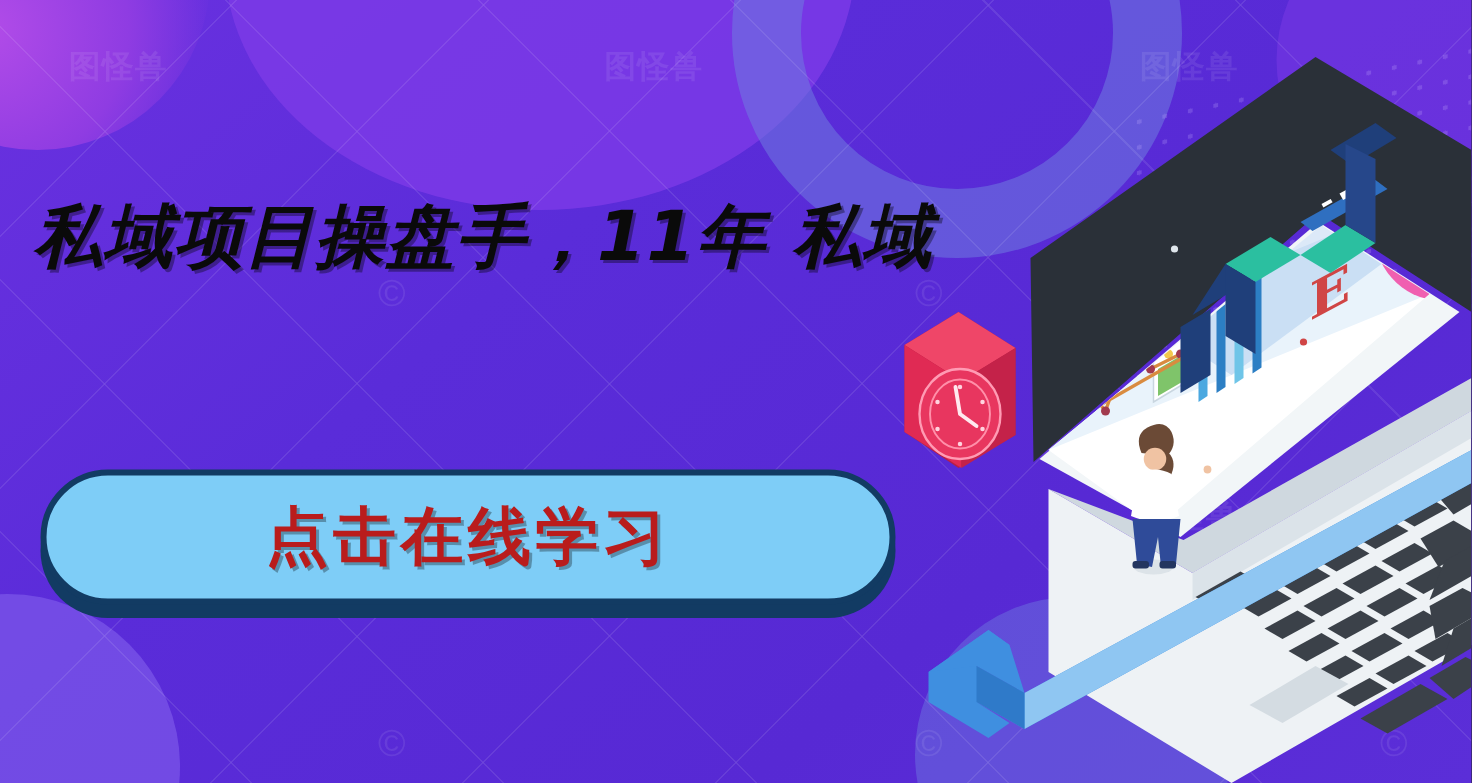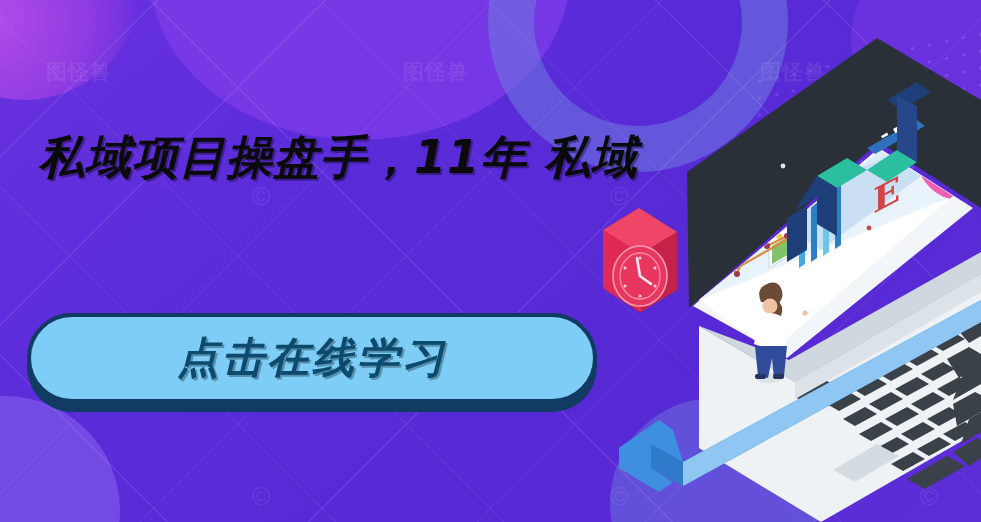--- a/index.html
+++ b/index.html
@@ -28,41 +28,41 @@
     background-image:
       repeating-linear-gradient(45deg,transparent 0 118px,rgba(255,255,255,.55) 118px 119px),
       repeating-linear-gradient(-45deg,transparent 0 118px,rgba(255,255,255,.55) 118px 119px);}
   .bg-dots{position:absolute;right:0;top:50px;width:230px;height:190px;opacity:.22;
     background-image:radial-gradient(#cbb6ff 1.6px,transparent 1.7px);
     background-size:17px 17px;transform:skewY(-12deg);}
 
   
   .wm-layer{position:absolute;inset:0;pointer-events:none;}
   .wm{position:absolute;color:rgba(255,255,255,.085);font-size:21px;font-weight:700;letter-spacing:1px;
-      white-space:nowrap;font-family:"DejaVu Sans",sans-serif;margin-top:28px;}
+      white-space:nowrap;font-family:"DejaVu Sans",sans-serif;}
   .wm-c{position:absolute;color:rgba(255,255,255,.085);font-size:25px;}
 
   
-  .headline{position:absolute;left:38px;top:128px;width:760px;z-index:6;}
+  .headline{position:absolute;left:22px;top:128px;width:760px;z-index:6;}
   .hl-line{
     color:#0a0a0a;font-weight:700;font-style:italic;font-size:46px;line-height:58px;
     letter-spacing:1px;white-space:nowrap;
     font-family:"DejaVu Sans","Liberation Sans",sans-serif;
     text-shadow:2px 2px 0 rgba(0,0,0,.35);
   }
 
   
   .cta{
     position:absolute;left:27px;top:313px;width:570px;height:90px;z-index:7;
     background:#7ecdf7;border:4px solid #123b63;border-radius:45px;
     box-shadow:0 9px 0 #123b63;
     display:flex;align-items:center;justify-content:center;cursor:pointer;
   }
   .cta-label{
-    color:#0c4a6e;font-weight:700;font-style:italic;font-size:42px;letter-spacing:3px;
+    color:#b91c1c;font-weight:700;font-size:42px;letter-spacing:3px;
     font-family:"DejaVu Sans","Liberation Sans",sans-serif;
     text-shadow:2px 2px 0 rgba(0,0,0,.3);
   }
 
   
   .illu{position:absolute;right:0;top:0;width:400px;height:522px;z-index:5;}
   .illu svg{display:block;}
 </style>
 </head>
 <body>

